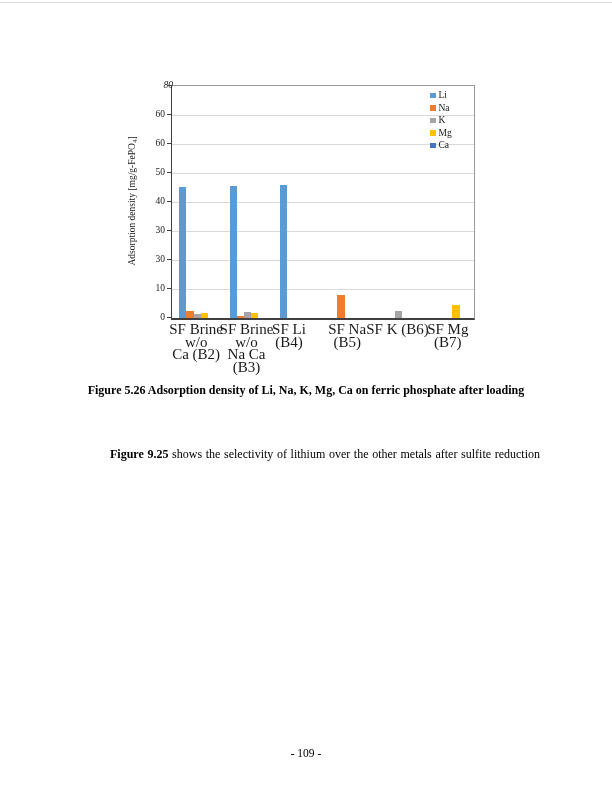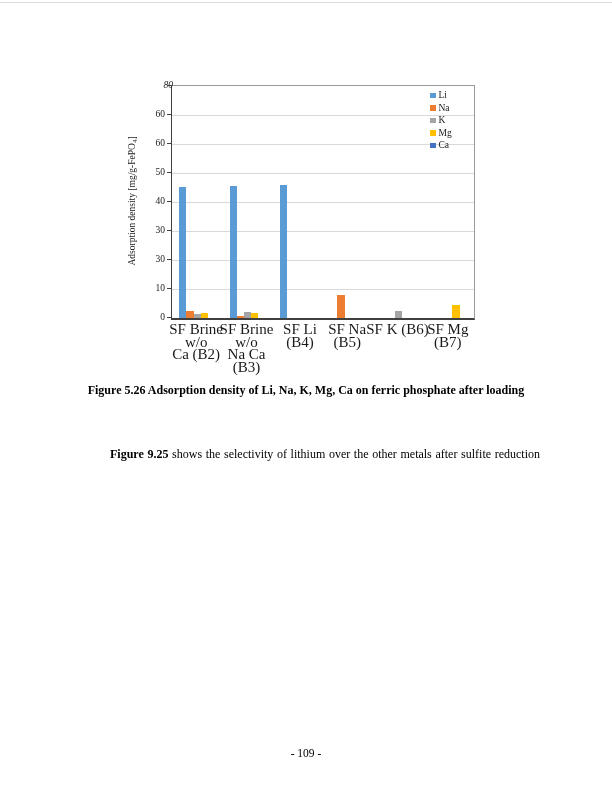--- a/index.html
+++ b/index.html
@@ -115,21 +115,21 @@
     <div id="yticks"></div>
     <div id="xlabels">
         <div class="xlabel" style="left: 164.167px; top: 323px;">
           <div>SF Brine w/o</div>
           <div>Ca (B2)</div>
         </div>
         <div class="xlabel" style="left: 214.5px; top: 323px;">
           <div>SF Brine w/o</div>
           <div>Na Ca (B3)</div>
         </div>
-        <div class="xlabel" style="left: 268px; top: 323px;">
+        <div class="xlabel" style="left: 257px; top: 323px;">
           <div>SF Li (B4)</div>
         </div>
         <div class="xlabel" style="left: 315.167px; top: 323px;">
           <div>SF Na (B5)</div>
         </div>
         <div class="xlabel" style="left: 365.5px; top: 323px;">
           <div>SF K (B6)</div>
         </div>
         <div class="xlabel" style="left: 415.833px; top: 323px;">
           <div>SF Mg (B7)</div>

